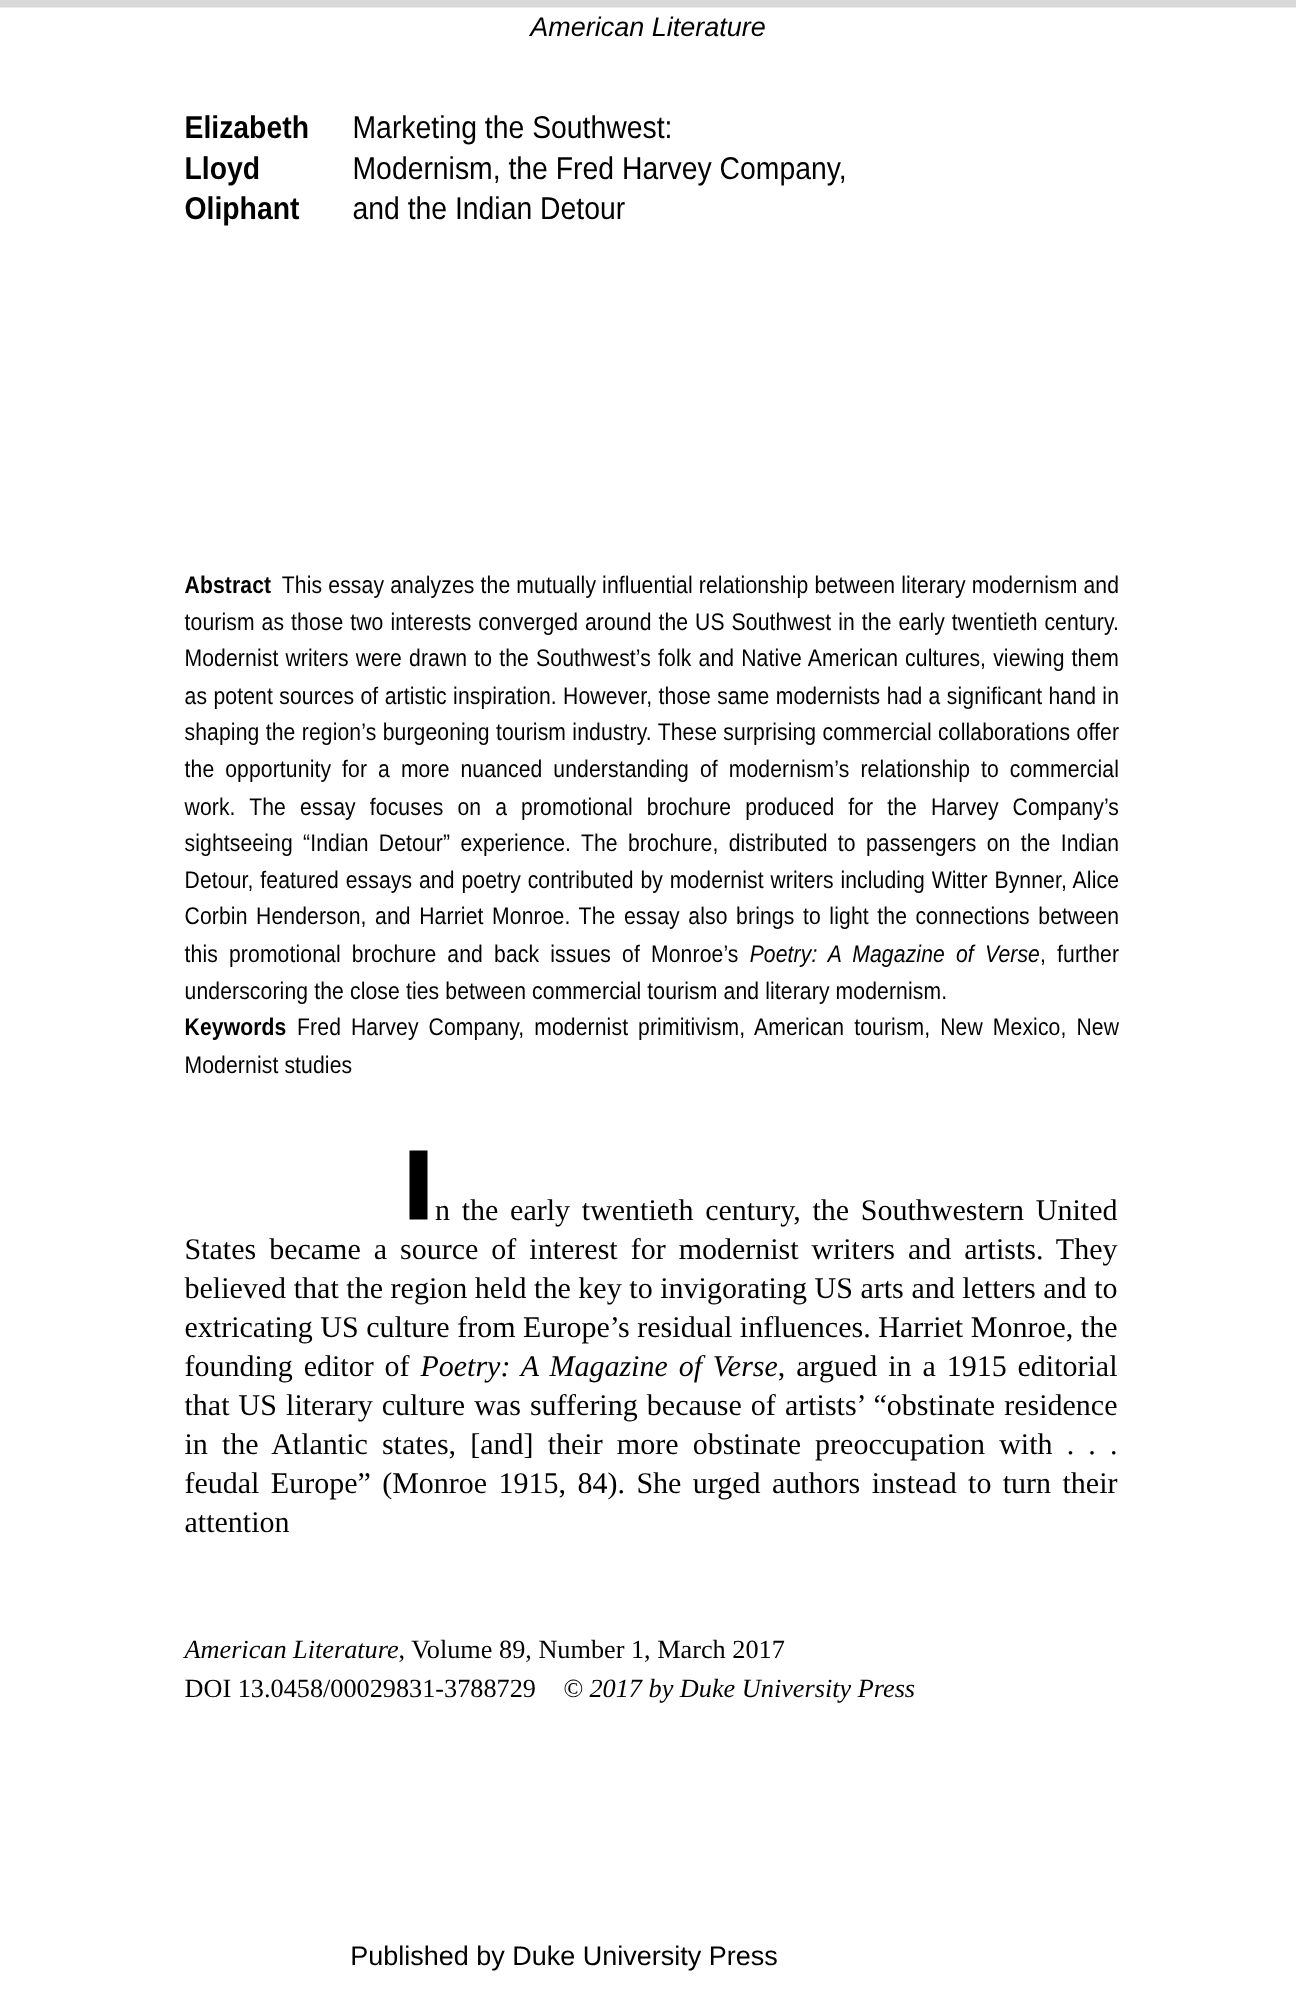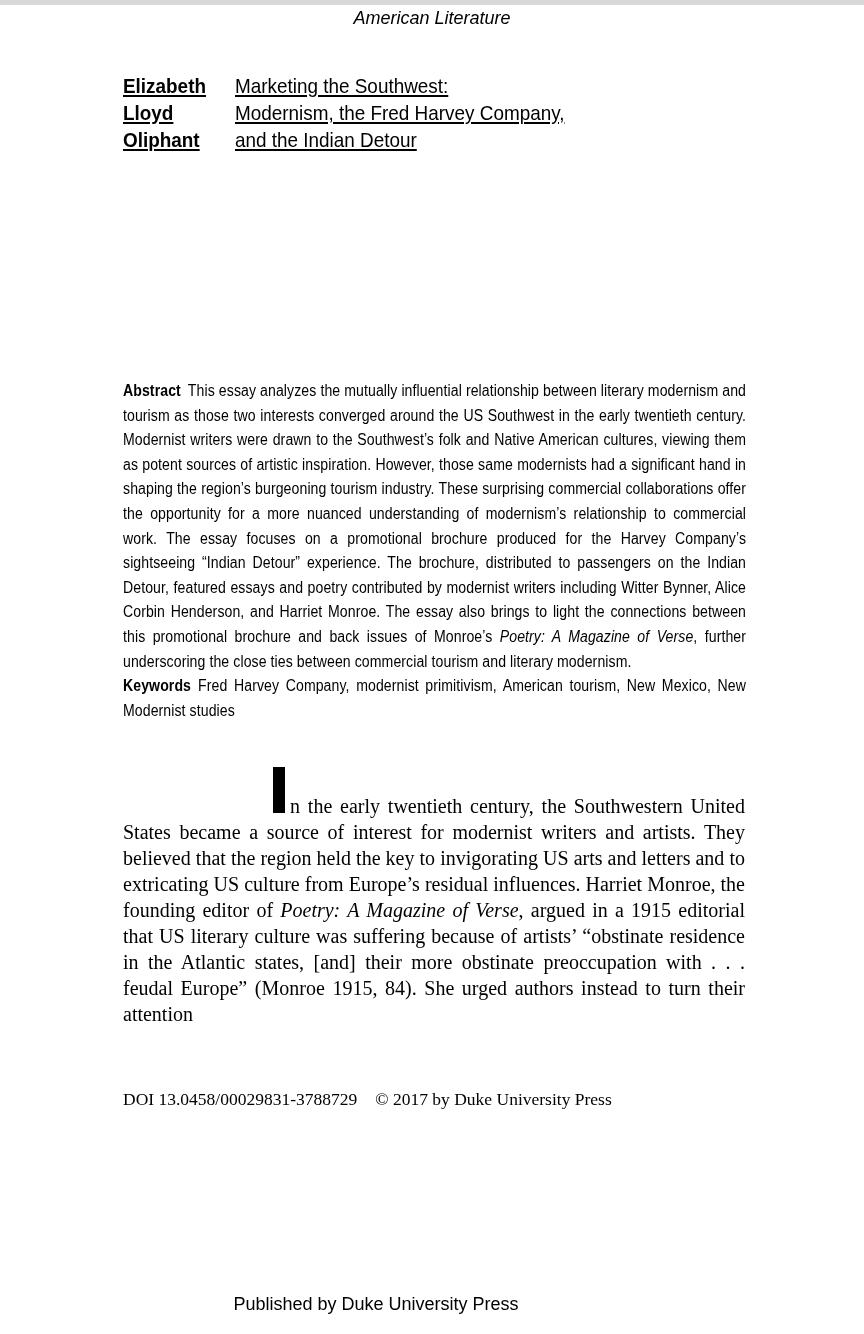--- a/index.html
+++ b/index.html
@@ -21,21 +21,20 @@
     width: 864px;
     text-align: center;
     font-family: "Liberation Sans", sans-serif;
     font-style: italic;
     font-size: 18px;
     line-height: 22px;
   }
   .byline {
     position: absolute; left: 123px; top: 72px;
     display: flex;
-    text-decoration: underline;
   }
   .byline .col {
     font-family: "Liberation Sans", sans-serif;
     font-size: 21px;
     line-height: 27px;
     transform: scaleX(0.90);
     transform-origin: 0 0;
     white-space: nowrap;
   }
   .author-col { width: 112px; font-weight: bold; flex: 0 0 112px; }
@@ -71,21 +70,21 @@
     vertical-align: baseline;
     margin-right: 5px;
   }
   .footer-cite {
     position: absolute; left: 123px; top: 1086px;
     font-family: "Liberation Serif", serif;
     font-size: 17.5px;
     line-height: 26px;
   }
   .footer-cite p { margin: 0; }
-  .copyright-span { margin-left: 18px; }
+  .copyright-span { margin-left: 18px; font-style: italic; }
   .published-by {
     position: absolute; top: 1294px; left: 0;
     width: 752px;
     text-align: center;
     font-family: "Liberation Sans", sans-serif;
     font-size: 18px;
   }
 </style>
 </head>
 <body>
@@ -108,16 +107,17 @@
 </div>
 
 <div class="abstract-wrap">
   <p><span class="inline-label">Abstract</span><span>This essay analyzes the mutually influential relationship between literary modernism and tourism as those two interests converged around the US Southwest in the early twentieth century. Modernist writers were drawn to the Southwest’s folk and Native American cultures, viewing them as potent sources of artistic inspiration. However, those same modernists had a significant hand in shaping the region’s burgeoning tourism industry. These surprising commercial collaborations offer the opportunity for a more nuanced understanding of modernism’s relationship to commercial work. The essay focuses on a promotional brochure produced for the Harvey Company’s sightseeing “Indian Detour” experience. The brochure, distributed to passengers on the Indian Detour, featured essays and poetry contributed by modernist writers including Witter Bynner, Alice Corbin Henderson, and Harriet Monroe. The essay also brings to light the connections between this promotional brochure and back issues of Monroe’s </span><span class="ital">Poetry: A Magazine of Verse</span><span>, further underscoring the close ties between commercial tourism and literary modernism.</span></p>
   <p><span class="inline-label">Keywords</span><span>Fred Harvey Company, modernist primitivism, American tourism, New Mexico, New Modernist studies</span></p>
 </div>
 
 <p class="body-par"><span class="drop-cap">I</span><span>n the early twentieth century, the Southwestern United States became a source of interest for modernist writers and artists. They believed that the region held the key to invigorating US arts and letters and to extricating US culture from Europe’s residual influences. Harriet Monroe, the founding editor of </span><span class="ital">Poetry: A Magazine of Verse</span><span>, argued in a 1915 editorial that US literary culture was suffering because of artists’ “obstinate residence in the Atlantic states, [and] their more obstinate preoccupation with .&nbsp;.&nbsp;. feudal Europe” (Monroe 1915, 84). She urged authors instead to turn their attention</span></p>
 
 <div class="footer-cite">
+  <p><span class="ital">American Literature</span><span>, Volume 89, Number 1, March 2017</span></p>
   <p><span>DOI 13.0458/00029831-3788729</span><span class="copyright-span">© 2017 by Duke University Press</span></p>
 </div>
 
 <div class="published-by">Published by Duke University Press</div>
 
 </body></html>

